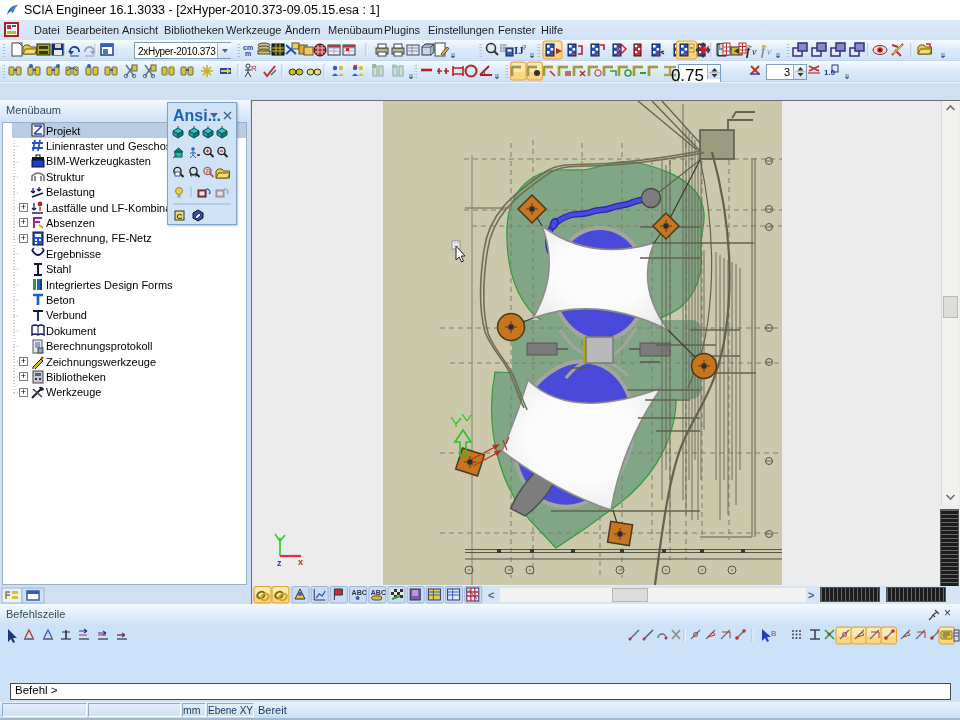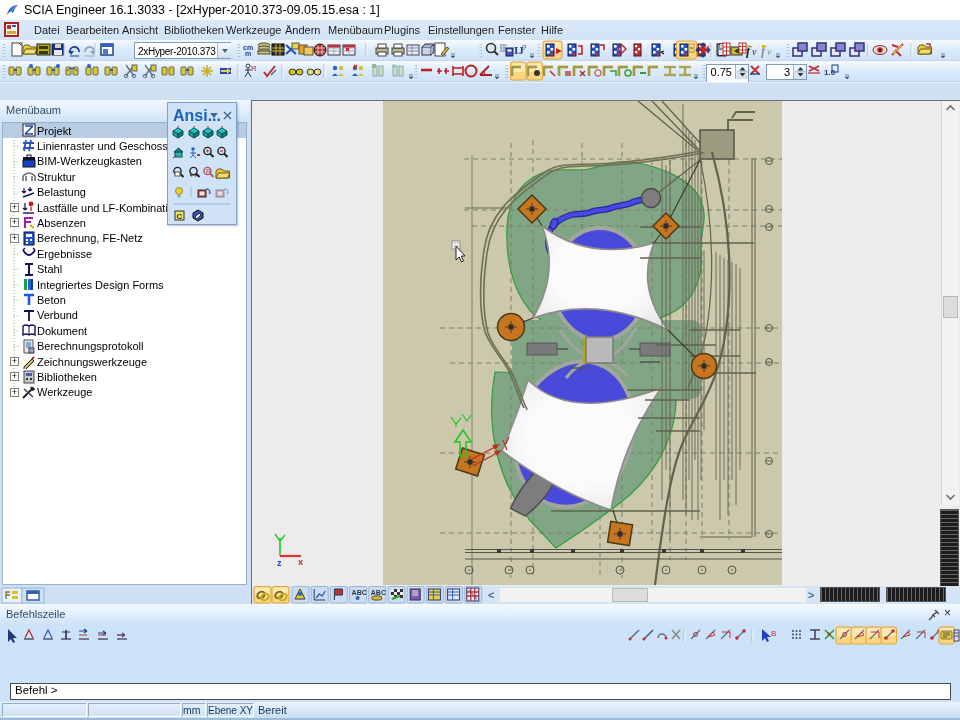--- a/index.html
+++ b/index.html
@@ -8,21 +8,21 @@
 #titlebar span{position:absolute;left:24px;top:3px}
 #menubar{left:0;top:20px;width:960px;height:20px;background:linear-gradient(#dbe9fa,#d2e3f6);font-size:11px;color:#1c1c1c}
 .mi{position:absolute;top:4px}
 #tb1{left:0;top:40px;width:960px;height:21px;background:linear-gradient(#f6faff,#dcebfa 45%,#cfe2f6);border-bottom:1px solid #c2d7ee}
 #tb2{left:0;top:61px;width:960px;height:21px;background:linear-gradient(#f6faff,#dcebfa 45%,#cfe2f6);border-bottom:1px solid #c2d7ee}
 #dockgap{left:0;top:82px;width:960px;height:18px;background:#cfe0f5;border-top:1px solid #e8f2fc}
 
 #lpanel{left:0;top:100px;width:250px;height:504px;background:#cfe0f5}
 #lphead{left:0;top:0;width:250px;height:22px;background:linear-gradient(#f3f9ff,#cfe2f7);font-size:11px;color:#324c66}
 #tree{left:2px;top:22px;width:245px;height:463px;background:#fff;border:1px solid #9ab0c8;font-size:11px;color:#000;overflow:hidden}
-.trow{position:absolute;left:0;height:15.4px;width:100%;white-space:nowrap}
+.trow{position:absolute;left:9px;height:15.4px;width:100%;white-space:nowrap}
 .trow .lbl{position:absolute;left:34px;top:1.5px}
 .ticon{position:absolute;left:18px;top:0px;width:16px;height:15px}
 .texp{position:absolute;left:7px;top:3px;width:9px;height:9px;border:1px solid #808080;background:#fff;font-size:9px;line-height:7px;text-align:center;color:#000}
 #ltabs{left:0;top:487px;width:250px;height:17px;background:#cfe0f5}
 
 #cwin{left:251px;top:100px;width:709px;height:504px;background:#ececec;border:1px solid #6e6e6e;border-right:none}
 #cstrip{left:0px;top:485px;width:708px;height:18px;background:#d6e5f6}
 
 #bpanel{left:0;top:604px;width:960px;height:98px;background:#cce2f9}
 #bphead{left:0;top:0;width:960px;height:21px;background:linear-gradient(#f3f9ff,#cfe2f7);font-size:11px;color:#324c66}
@@ -379,21 +379,21 @@
       <path d="M703 4 V17" stroke="#9db8d2" stroke-dasharray="1 2"></path>
       <path d="M704.5 4 V17" stroke="#9db8d2" stroke-dasharray="1 2"></path>
       <path d="M751 5 l8 8 m0 -8 l-8 8" stroke="#c03030" stroke-width="2"></path>
       <path d="M750 13 h10" stroke="#2040a0" stroke-width="1.4"></path>
       <path d="M809 5 l10 5 m0 -5 l-10 5" stroke="#c03030" stroke-width="1.8"></path>
       <path d="M808 12 h12" stroke="#c03030" stroke-width="1.2"></path>
       <text x="824" y="14" font-size="8" font-weight="bold" fill="#203878" font-family="Liberation Sans">1.0</text>
       <rect x="832" y="4" width="6" height="7" fill="none" stroke="#203878"></rect>
       <path d="M845 14 h4 M845 16 h4 l-2 2 Z" stroke="#46688c" fill="#46688c" stroke-width="0.8"></path>
     </svg>
-    <div class="abs" style="left:706px;top:2.5px;width:43px;height:27px;background:#fff;border:1px solid #7f9db9;font-size:11px">
+    <div class="abs" style="left:678px;top:2.5px;width:43px;height:27px;background:#fff;border:1px solid #7f9db9;font-size:17px">
       <span class="abs" style="right:16px;top:1px;color:#000">0.75</span>
       <div class="abs" style="right:0;top:0;width:13px;height:14px;background:linear-gradient(#f4f9ff,#cfe0f2);border-left:1px solid #9ab6d4"><svg width="13" height="14">
           <polygon points="3.5,5.5 9.5,5.5 6.5,2" fill="#333"></polygon>
           <polygon points="3.5,8 9.5,8 6.5,11.5" fill="#333"></polygon>
           <path d="M1 6.8 h11" stroke="#9ab6d4"></path>
         </svg></div>
     </div>
     <div class="abs" style="left:766px;top:2.5px;width:41px;height:16px;background:#fff;border:1px solid #7f9db9;font-size:11px">
       <span class="abs" style="right:16px;top:1px;color:#000">3</span>
       <div class="abs" style="right:0;top:0;width:13px;height:14px;background:linear-gradient(#f4f9ff,#cfe0f2);border-left:1px solid #9ab6d4"><svg width="13" height="14">

